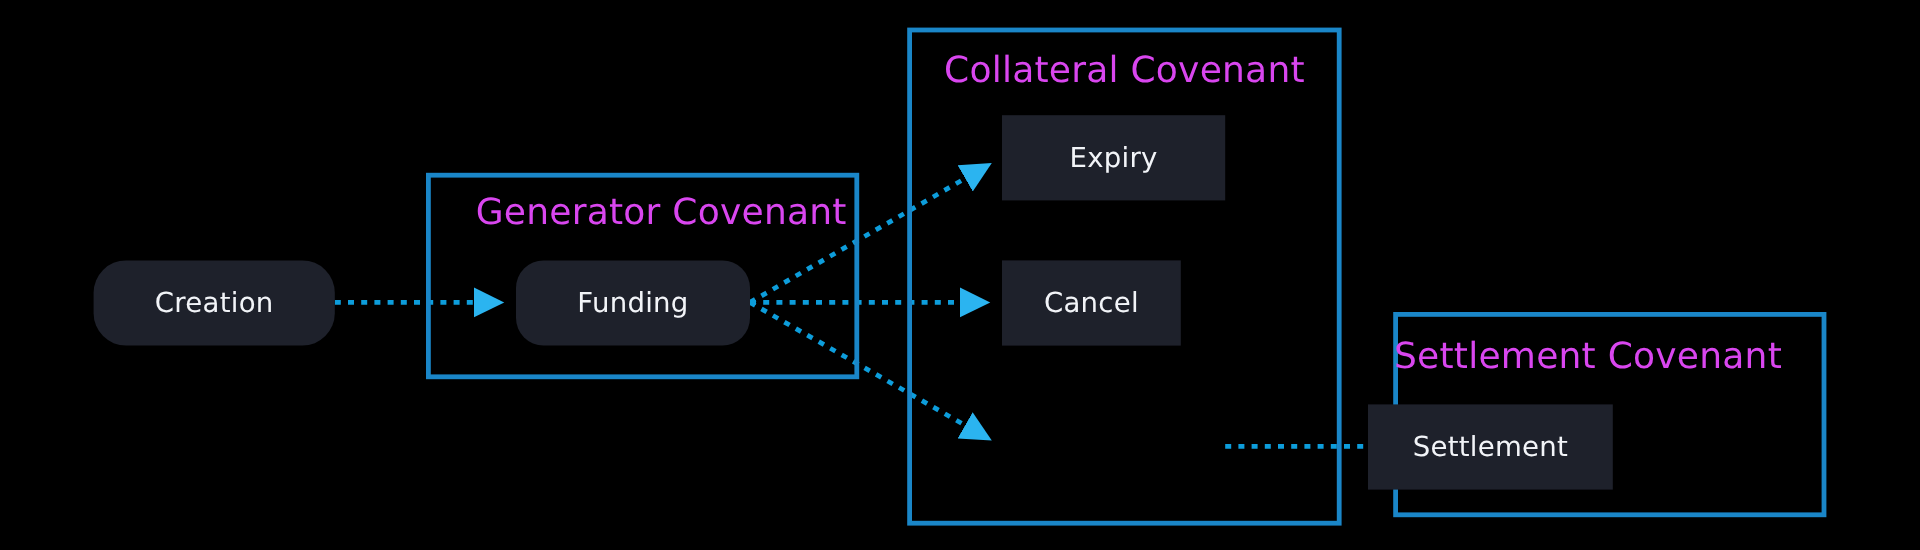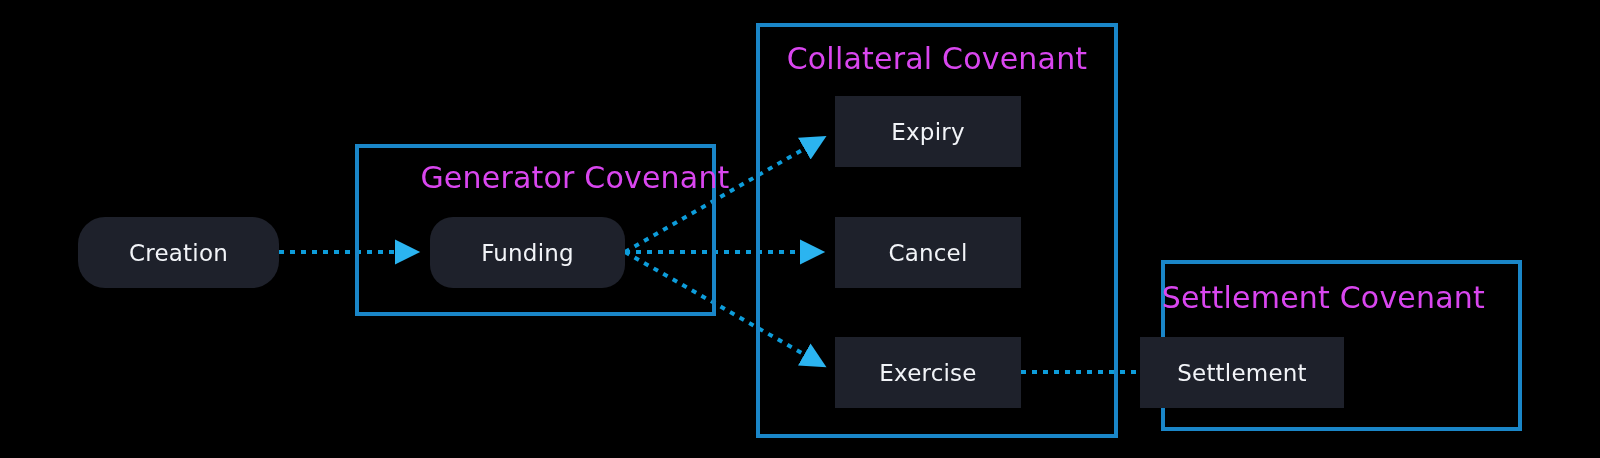--- a/index.html
+++ b/index.html
@@ -74,45 +74,42 @@
     <g id="edges-group">
         <line x1="279" y1="252" x2="417" y2="252" stroke="#0d9ddb" stroke-width="4" stroke-linecap="butt" stroke-dasharray="5 6" marker-end="url(#ah)"></line>
         <line x1="625" y1="252" x2="823.7360171846573" y2="137.4901996221737" stroke="#0d9ddb" stroke-width="4" stroke-linecap="butt" stroke-dasharray="5 6" marker-end="url(#ah)"></line>
         <line x1="625" y1="252" x2="822" y2="252" stroke="#0d9ddb" stroke-width="4" stroke-linecap="butt" stroke-dasharray="5 6" marker-end="url(#ah)"></line>
         <line x1="625" y1="252" x2="823.712839152382" y2="365.55019380136116" stroke="#0d9ddb" stroke-width="4" stroke-linecap="butt" stroke-dasharray="5 6" marker-end="url(#ah)"></line>
         <line x1="1021" y1="372" x2="1199" y2="372" stroke="#0d9ddb" stroke-width="4" stroke-linecap="butt" stroke-dasharray="5 6" marker-end="url(#ah)"></line>
       </g>
   </svg>
 
   <div class="group-box" style="left:355px; top:144px; width:361px; height:172px;"></div>
-  <div class="group-title" style="left:355px; top:160px; width:392px;margin-left:24px;">Generator Covenant</div>
+  <div class="group-title" style="left:355px; top:160px; width:392px;">Generator Covenant</div>
 
   <div class="group-box" style="left:756px; top:23px; width:362px; height:415px;"></div>
   <div class="group-title" style="left:756px; top:41px; width:362px;">Collateral Covenant</div>
 
   <div class="group-box" style="left:1161px; top:260px; width:361px; height:171px;"></div>
   <div class="group-title" style="left:1161px; top:280px; width:324px;text-align:right;">Settlement Covenant</div>
 
   <div class="node" style="left:78px; top:217px; width:201px; height:71px;border-radius:27px;">
     <span class="node-label">Creation</span>
   </div>
 
   <div class="node" style="left:430px; top:217px; width:195px; height:71px;border-radius:23px;">
     <span class="node-label">Funding</span>
   </div>
 
   <div class="node" style="left:835px; top:96px; width:186px; height:71px;">
     <span class="node-label">Expiry</span>
   </div>
 
-  <div class="node" style="left:835px; top:217px; width:186px; height:71px;">
+  <div class="node" style="left:835px; top:217px; width:149px; height:71px;">
     <span class="node-label">Cancel</span>
   </div>
 
-  <div class="node" style="left:835px; top:337px; width:186px; height:71px;">
-    <span class="node-label">Exercise</span>
-  </div>
 
   <div class="node" style="left:1140px; top:337px; width:204px; height:71px;">
     <span class="node-label">Settlement</span>
   </div>
 
 </div>
 
 </body></html>

